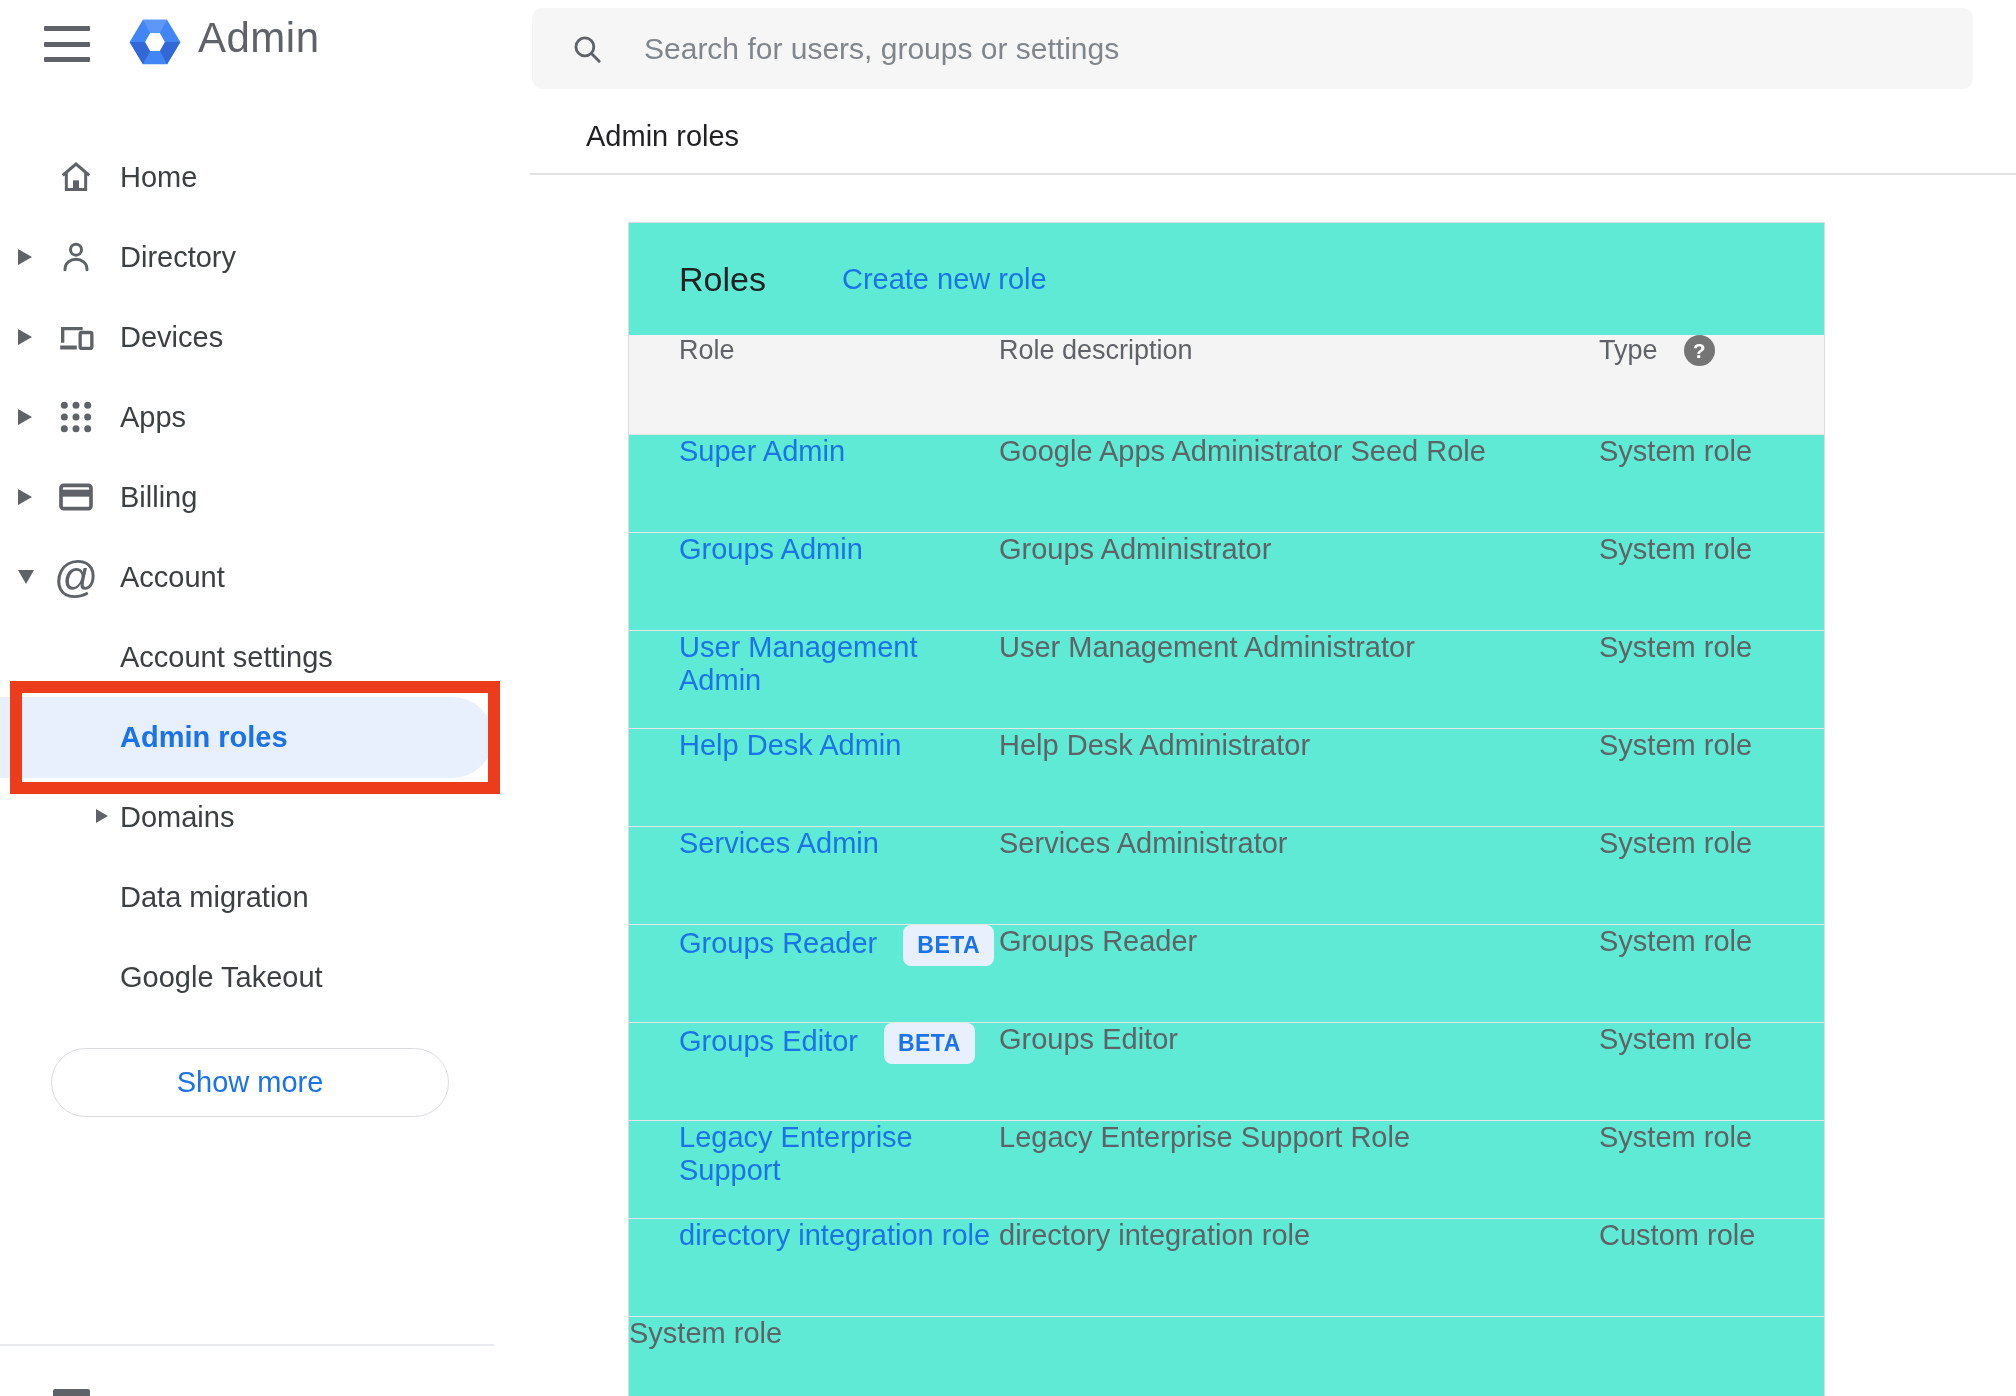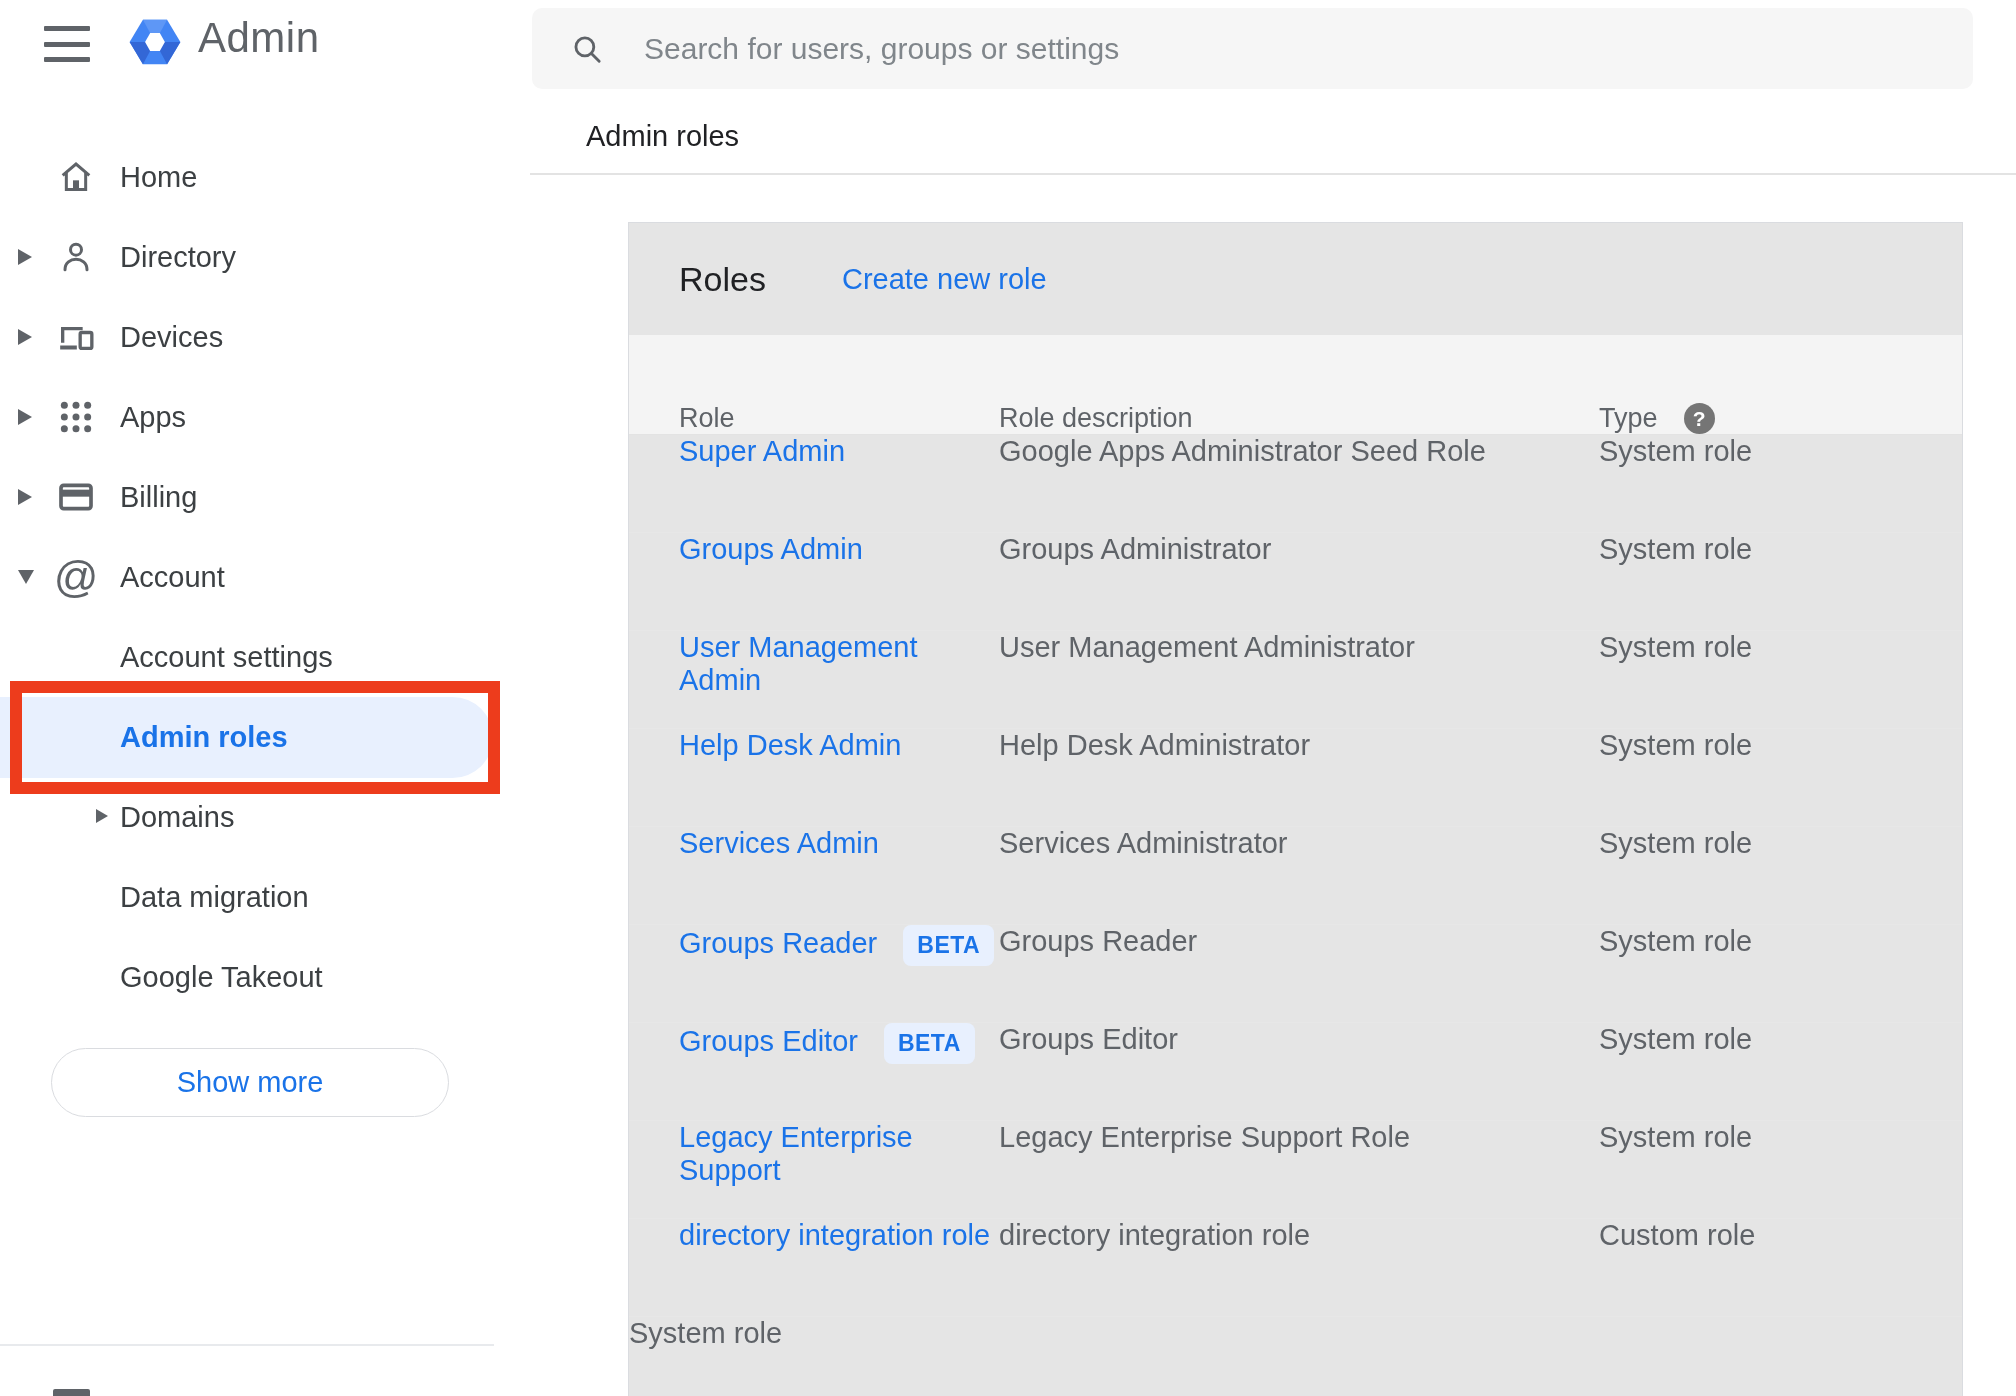--- a/index.html
+++ b/index.html
@@ -59,26 +59,26 @@
     border-radius:10px;display:flex;align-items:center;}
   .search-icon{margin-left:38px;width:34px;height:34px;flex:0 0 auto;}
   .search-icon svg{width:34px;height:34px;stroke:var(--text-gray);fill:none;}
   .search-input{flex:1;height:100%;border:none;outline:none;background:transparent;
     margin-left:40px;font-size:30px;color:var(--text-dark);font-family:"Liberation Sans",sans-serif;}
   .search-input::placeholder{color:var(--placeholder);opacity:1;}
   .breadcrumb{position:absolute;left:586px;top:120px;font-size:29px;color:var(--text-dark);}
   .top-divider{position:absolute;left:530px;top:173px;width:1486px;height:2px;background:var(--divider);}
 
   
-  .card{position:absolute;left:628px;top:222px;width:1335px;height:1175px;background:#e5e5e5;
+  .card{position:absolute;left:628px;top:222px;width:1197px;height:1175px;background:#5eead4;
     border:1px solid #dadce0;}
   .card-header{height:112px;display:flex;align-items:center;}
   .card-title{margin-left:50px;font-size:34px;font-weight:500;color:var(--text-dark);}
   .create-link{margin-left:76px;font-size:29px;color:var(--accent);cursor:pointer;}
-  .thead{height:100px;background:var(--header-bg);display:flex;align-items:flex-end;
+  .thead{height:100px;background:var(--header-bg);display:flex;align-items:flex-start;
     border-bottom:1px solid var(--divider);font-size:27px;color:var(--text-gray);}
   .col-role{width:370px;padding-left:50px;flex:0 0 auto;}
   .col-desc{width:600px;flex:0 0 auto;}
   .col-type{flex:1;display:flex;align-items:center;}
   .help-circle{display:inline-flex;align-items:center;justify-content:center;margin-left:26px;
     width:31px;height:31px;border-radius:50%;background:#757575;color:#fff;font-size:21px;font-weight:700;cursor:pointer;}
   .trow{height:98px;display:flex;align-items:flex-start;border-bottom:1px solid #e7e7e7;font-size:29px;}
   .role-link{color:var(--accent);cursor:pointer;}
   .trow .col-desc,.trow .col-type{color:var(--text-gray);}
   .beta{display:inline-block;margin-left:26px;padding:7px 14px;border-radius:8px;background:var(--badge-bg);

